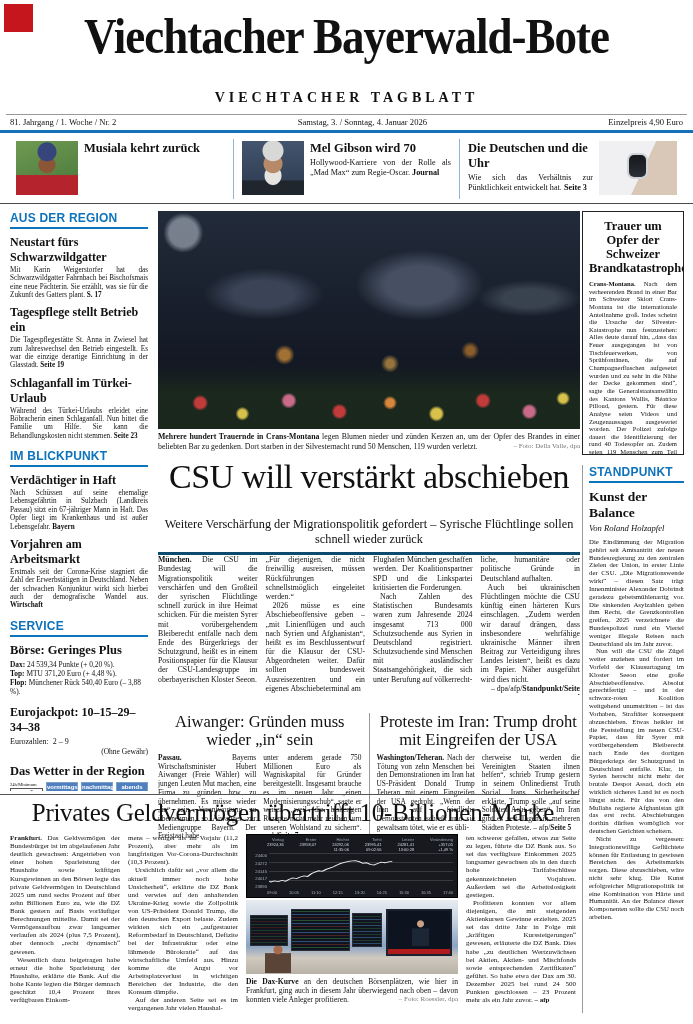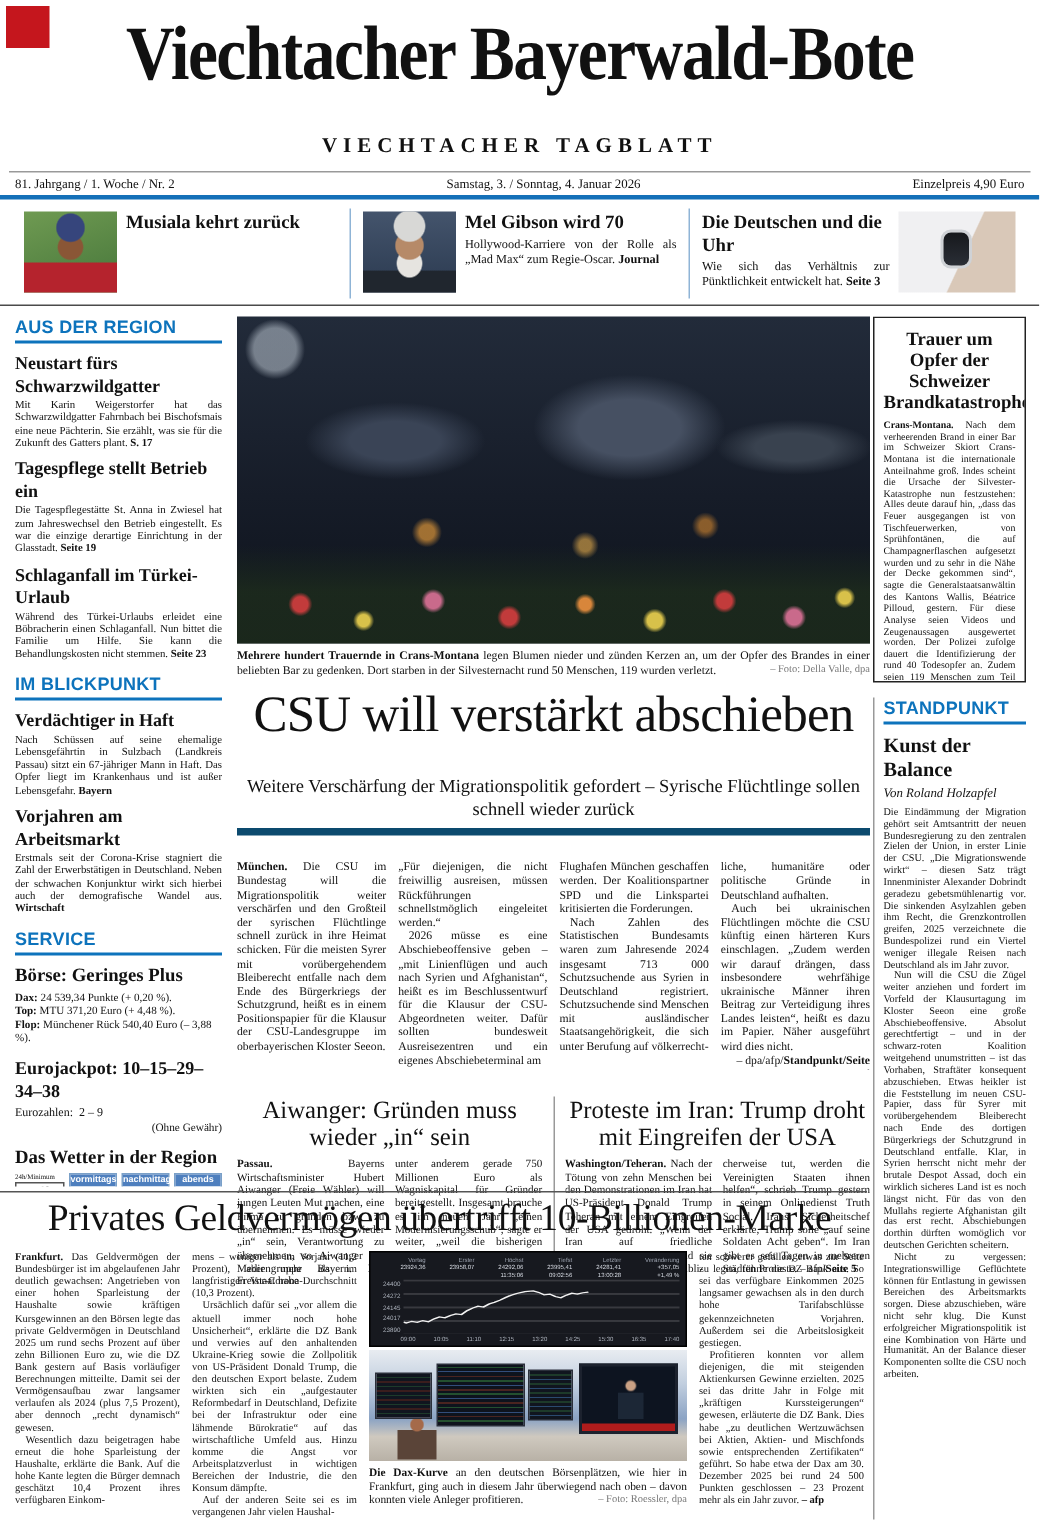--- a/index.html
+++ b/index.html
@@ -80,22 +80,22 @@
      radial-gradient(circle at 96% 86%, #d8c14a 0 4px, transparent 7px),
      linear-gradient(180deg, transparent 70%, rgba(32,48,28,.7) 84%),
      radial-gradient(ellipse at 25% 38%, #3a4456 0 30px, transparent 60px),
      radial-gradient(ellipse at 62% 34%, #465062 0 34px, transparent 64px),
      radial-gradient(ellipse at 88% 40%, #39424f 0 26px, transparent 52px),
      linear-gradient(180deg,#222b3a 0%,#161c28 55%,#0d121b 100%);}
   .lead-caption{margin-top:3px;font-size:7.8px;line-height:1.25;text-align:justify;}
   .credit{color:#777;font-size:7px;}
   .credit-r{float:right;}
   .csu-headline{margin-top:9px;text-align:center;font-size:34px;font-weight:400;letter-spacing:-.5px;line-height:1;}
-  .csu-subhead{margin-top:7px;text-align:center;font-size:12.3px;padding-bottom:5px;border-bottom:5px solid #0c4a6e;}
-  .csu-cols{display:flex;gap:8px;margin-top:16px;height:140px;overflow:hidden;}
+  .csu-subhead{margin-top:7px;text-align:center;font-size:12.3px;padding-bottom:5px;border-bottom:3px solid #0c4a6e;}
+  .csu-cols{display:flex;gap:8px;margin-top:0;height:140px;overflow:hidden;}
   .csu-cols .col{flex:1;min-width:0;}
   .bp{font-size:7.8px;line-height:1.18;text-align:justify;margin:0;}
   .bp+.bp{text-indent:7px;}
   .sign{text-align:right;}
   .duo{display:flex;margin-top:18px;height:124px;}
   .duo-half{flex:1;min-width:0;padding-right:7px;}
   .duo-half.second{border-left:1px solid #999;padding-left:7px;padding-right:0;}
   .duo-head{text-align:center;font-size:16.5px;font-weight:400;line-height:1.08;margin:0 0 5px;}
   .duo-cols{display:flex;gap:7px;overflow:hidden;height:92px;}
   .duo-cols .col{flex:1;min-width:0;}

